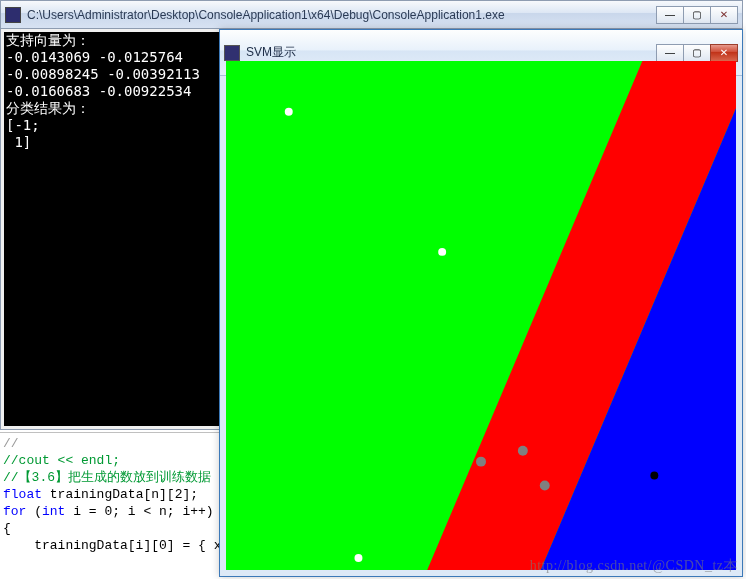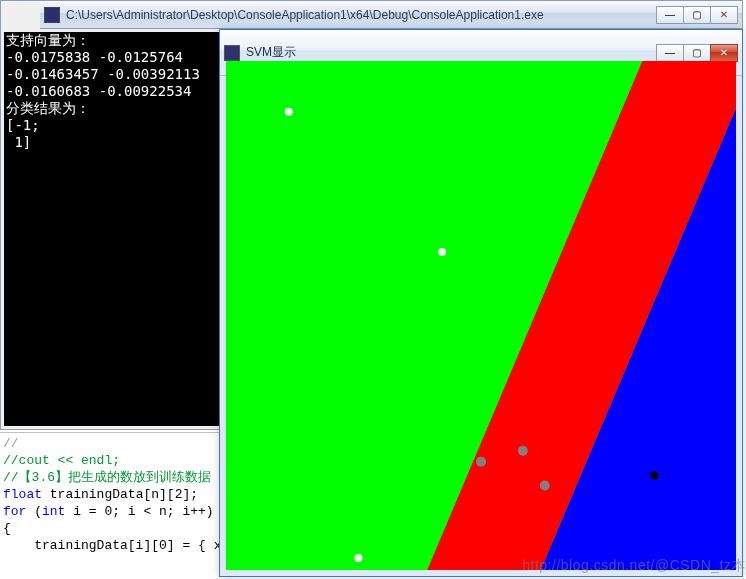--- a/index.html
+++ b/index.html
@@ -23,21 +23,20 @@
       border: 1px solid #8e9cb1;
       background: #f0f0f0;
     }
     .console-titlebar {
       height: 28px;
       background: linear-gradient(#f7f9fc, #dce6f4 45%, #c9d7eb 46%, #d7e2f2);
       border-bottom: 1px solid #8e9cb1;
       display: flex;
       align-items: center;
       padding: 0 4px;
-      margin-left: 39px;
     }
     .console-icon {
       width: 16px; height: 16px;
       background: #2d2d6e;
       border: 1px solid #444;
       margin-right: 6px;
     }
     .console-title {
       flex: 1;
       color: #2b3b55;
@@ -132,44 +131,44 @@
       overflow: hidden;
     }
     .c-grey   { color: #9a9a9a; }
     .c-green  { color: #009933; margin-top: 28px; }
     .c-blue   { color: #0000ff; }
     .c-black  { color: #000000; }
 
     
     .watermark {
       position: absolute;
-      right: 0;
+      right: 8px;
       bottom: 4px;
       color: rgba(120,120,120,0.6);
       font-size: 14px;
-      font-family: Liberation Sans, sans-serif;
+      font-family: Liberation Serif, serif;
       letter-spacing: 0.5px;
     }
   </style>
 </head>
 <body>
 
 <div class="console-window">
   <div class="console-titlebar">
     <div class="console-icon"></div>
     <div class="console-title">C:\Users\Administrator\Desktop\ConsoleApplication1\x64\Debug\ConsoleApplication1.exe</div>
     <div class="win-btns">
       <div class="win-btn">—</div>
       <div class="win-btn">▢</div>
       <div class="win-btn close-outline">✕</div>
     </div>
   </div>
   <div class="console-body"><span>支持向量为：</span>
-<span>-0.0175838 -0.0125764</span>
-<span>-0.01463457 -0.00392113</span>
+<span>-0.0143069 -0.0125764</span>
+<span>-0.00898245 -0.00392113</span>
 <span>-0.0160683 -0.00922534</span>
 <span>分类结果为：</span>
 <span>[-1;</span>
 <span> 1]</span></div>
 </div>
 
 <div class="code-area"><span class="c-grey">//</span>
 <span class="c-green">//cout &lt;&lt; endl;</span>
 <span class="c-green">//【3.6】把生成的数放到训练数据</span>
 <span class="c-blue">float</span><span class="c-black"> trainingData[n][2];</span>

